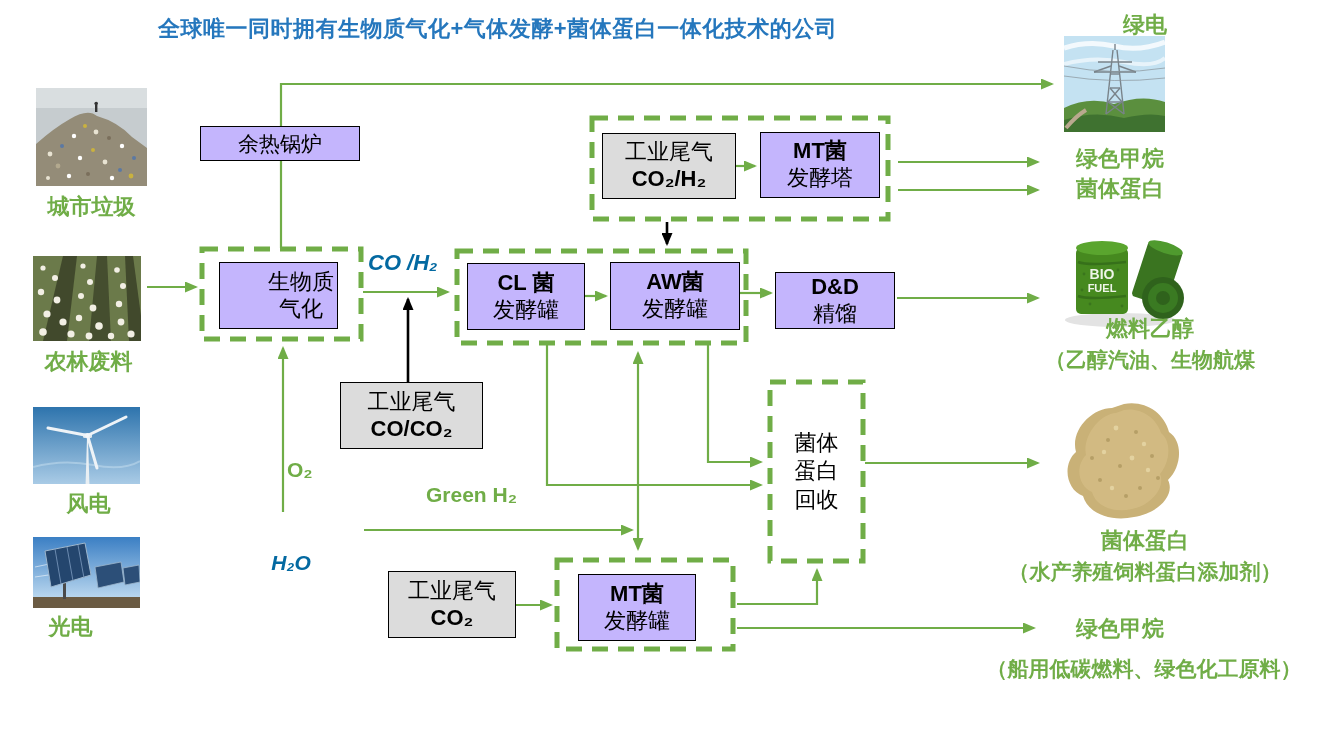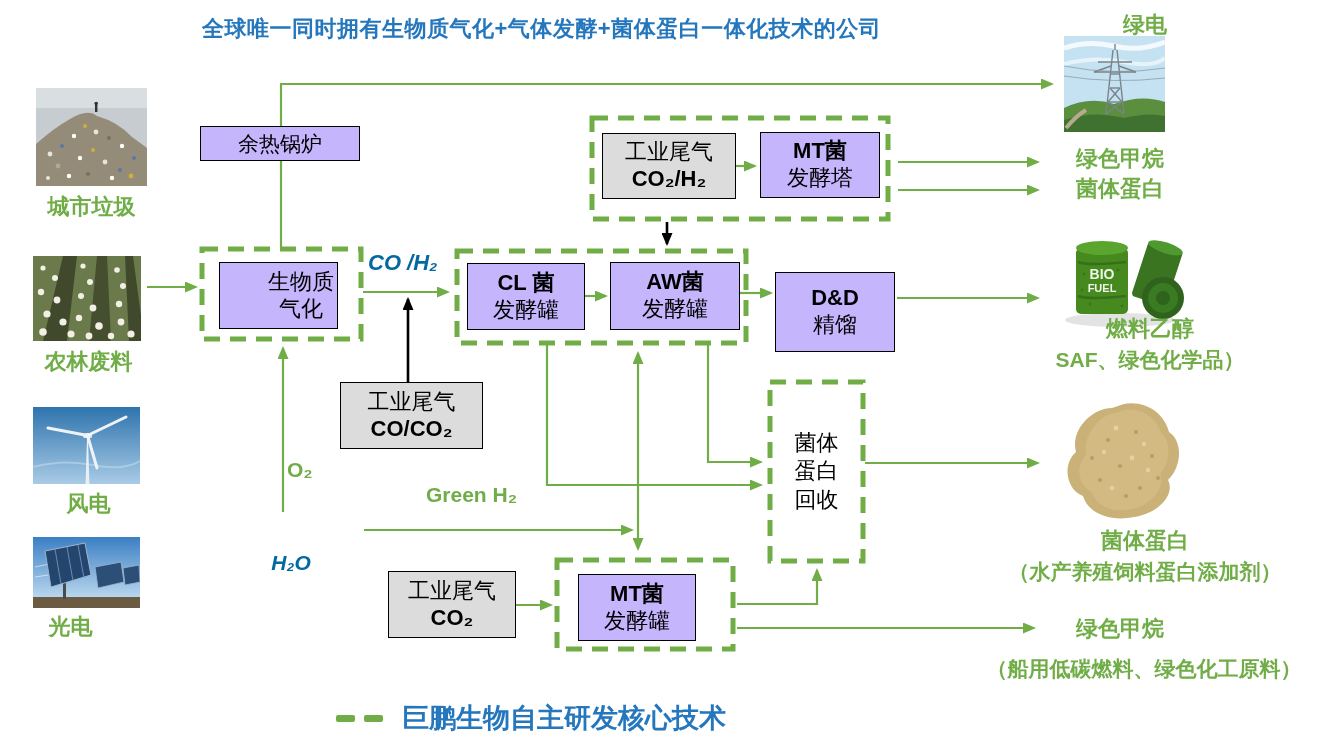--- a/index.html
+++ b/index.html
@@ -7,21 +7,21 @@
           font-family:"Liberation Sans","DejaVu Sans",sans-serif;}
   #flow-svg{position:absolute;left:0;top:0;pointer-events:none;}
   .box{position:absolute;background:#c4b5fd;border:1.6px solid #000;display:flex;flex-direction:column;
        align-items:center;justify-content:center;text-align:center;line-height:1.22;font-size:22px;color:#000;box-sizing:border-box;}
   .box.gray{background:#DCDCDC;}
   .b{font-weight:bold;}
   .lbl{position:absolute;text-align:center;font-weight:bold;}
   .lbl-g{color:#70AD47;font-size:22px;}
   .lbl-k{color:#0369a1;font-size:21px;font-style:italic;}
   .title{position:absolute;left:158px;top:14px;width:760px;color:#2577BD;font-weight:bold;
-         font-size:22px;letter-spacing:0.5px;margin-left:44px;}
+         font-size:22px;letter-spacing:0.5px;}
   .photo{position:absolute;overflow:hidden;}
   .photo svg{display:block;}
   .outblock{position:absolute;text-align:center;color:#70AD47;font-weight:bold;line-height:1.4;}
   .outblock .t{font-size:22px;}
   .outblock .s{font-size:21px;}
   #legend{position:absolute;left:336px;top:700px;display:flex;align-items:center;}
   .ldash{display:inline-block;width:19px;height:7px;background:#70AD47;border-radius:2px;margin-right:9px;}
   #legend .ltext{color:#2577BD;font-weight:bold;font-size:27px;margin-left:10px;}
   .ptext{position:absolute;display:flex;flex-direction:column;align-items:center;justify-content:center;
          text-align:center;font-size:22px;color:#000;line-height:1.3;}
@@ -221,21 +221,21 @@
   <div class="box" style="left:467px;top:263px;width:118px;height:67px;">
     <span class="b">CL 菌</span>
     <span>发酵罐</span>
   </div>
 
   <div class="box" style="left:610px;top:262px;width:130px;height:68px;">
     <span class="b">AW菌</span>
     <span>发酵罐</span>
   </div>
 
-  <div class="box" style="left:775px;top:272px;width:120px;height:80px;">
+  <div class="box" style="left:775px;top:272px;width:120px;height:57px;">
     <span class="b">D&amp;D</span>
     <span>精馏</span>
   </div>
 
   <div class="ptext" style="left:770px;top:382px;width:93px;height:179px;">
     <span>菌体</span>
     <span>蛋白</span>
     <span>回收</span>
   </div>
 
@@ -311,21 +311,21 @@
           <circle cx="62" cy="74" r="1.4"></circle>
           <circle cx="22" cy="58" r="1.4"></circle>
       </g>
       <text x="42" y="47" text-anchor="middle" font-size="14" font-weight="bold" fill="#eef5e8" font-family="Liberation Sans, sans-serif">BIO</text>
       <text x="42" y="60" text-anchor="middle" font-size="11" font-weight="bold" fill="#eef5e8" font-family="Liberation Sans, sans-serif">FUEL</text>
     </svg>
   </div>
 
   <div class="outblock" style="left:995px;top:314px;width:310px;">
     <div class="t">燃料乙醇</div>
-    <div class="s">SAF、绿色化学品）</div>
+    <div class="s">（乙醇汽油、生物航煤</div>
   </div>
 
   <div class="photo" style="left:1048px;top:400px;">
     <svg width="152" height="126" viewBox="0 0 152 126">
       <path d="M76,4 C96,0 116,12 121,32 C136,42 133,68 120,80 C128,96 108,114 86,117
                C64,122 40,114 35,96 C18,90 14,64 28,52 C22,30 44,8 64,8 Z" fill="#c9b177"></path>
       <path d="M76,10 C90,7 108,16 113,33 C124,42 122,62 112,74 C118,88 102,106 84,109
                C66,113 48,107 44,92 C30,86 27,66 38,55 C34,36 52,14 68,13 Z" fill="#d4bd85" opacity="0.8"></path>
       <g fill="#a58e55" opacity="0.6">
         <circle cx="60" cy="40" r="2"></circle>
@@ -352,19 +352,14 @@
   <div class="outblock" style="left:975px;top:526px;width:340px;">
     <div class="t">菌体蛋白</div>
     <div class="s">（水产养殖饲料蛋白添加剂）</div>
   </div>
 
   <div class="lbl lbl-g" style="left:1050px;top:614px;width:140px;">绿色甲烷</div>
   <div class="outblock" style="left:962px;top:654px;width:364px;">
     <div class="s">（船用低碳燃料、绿色化工原料）</div>
   </div>
 
-  <div id="legend">
-    <span class="ldash"></span>
-    <span class="ldash"></span>
-    <span class="ltext">巨鹏生物自主研发核心技术</span>
-  </div>
 
 </div>
 
 </body></html>

